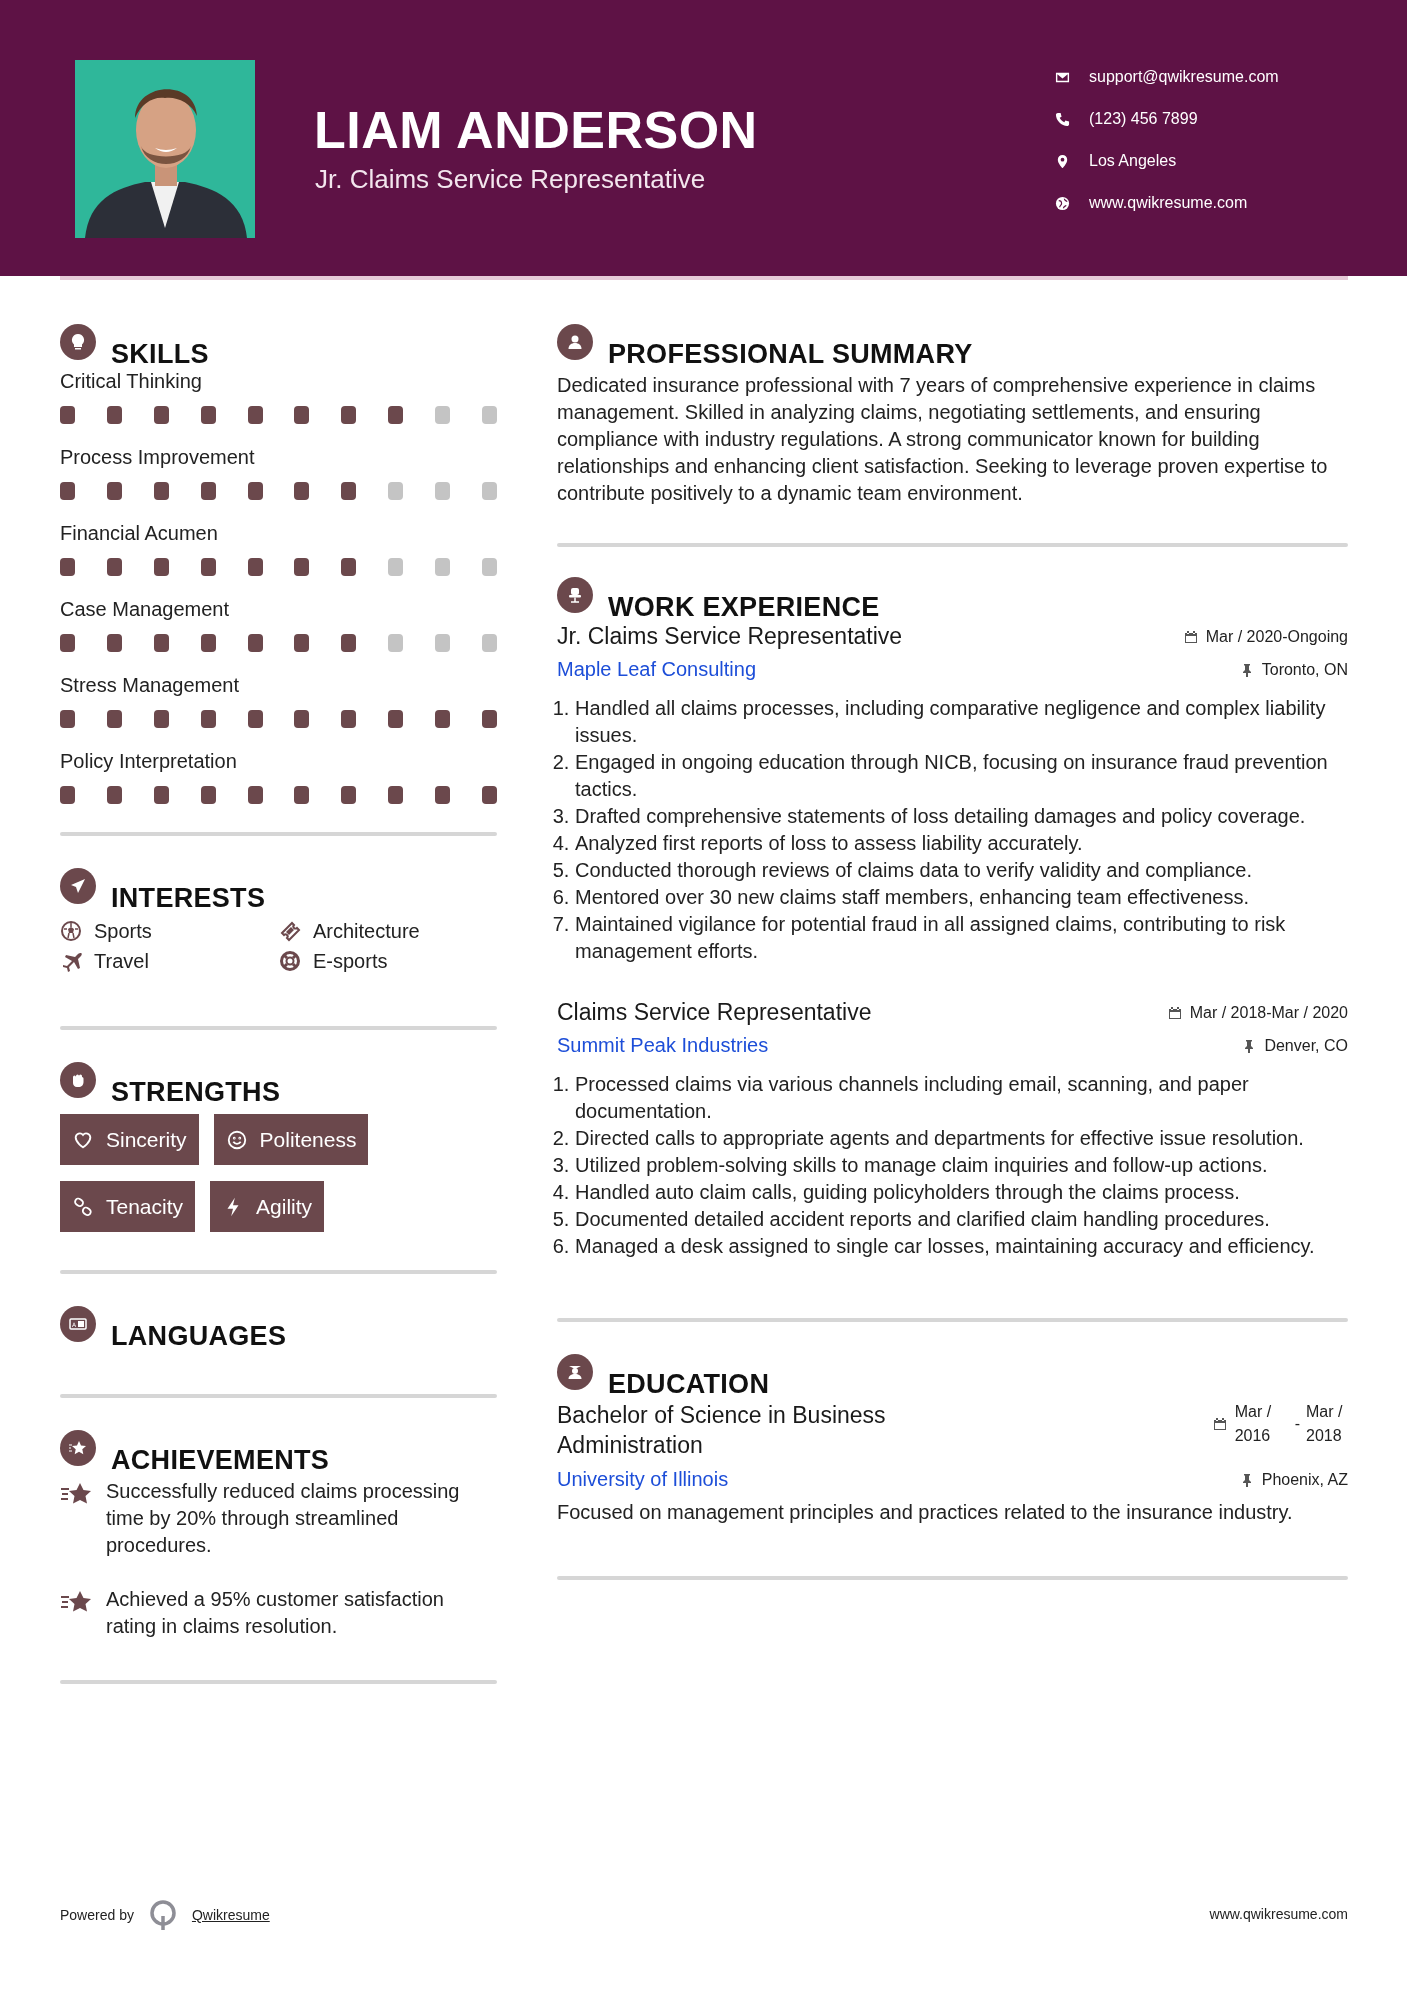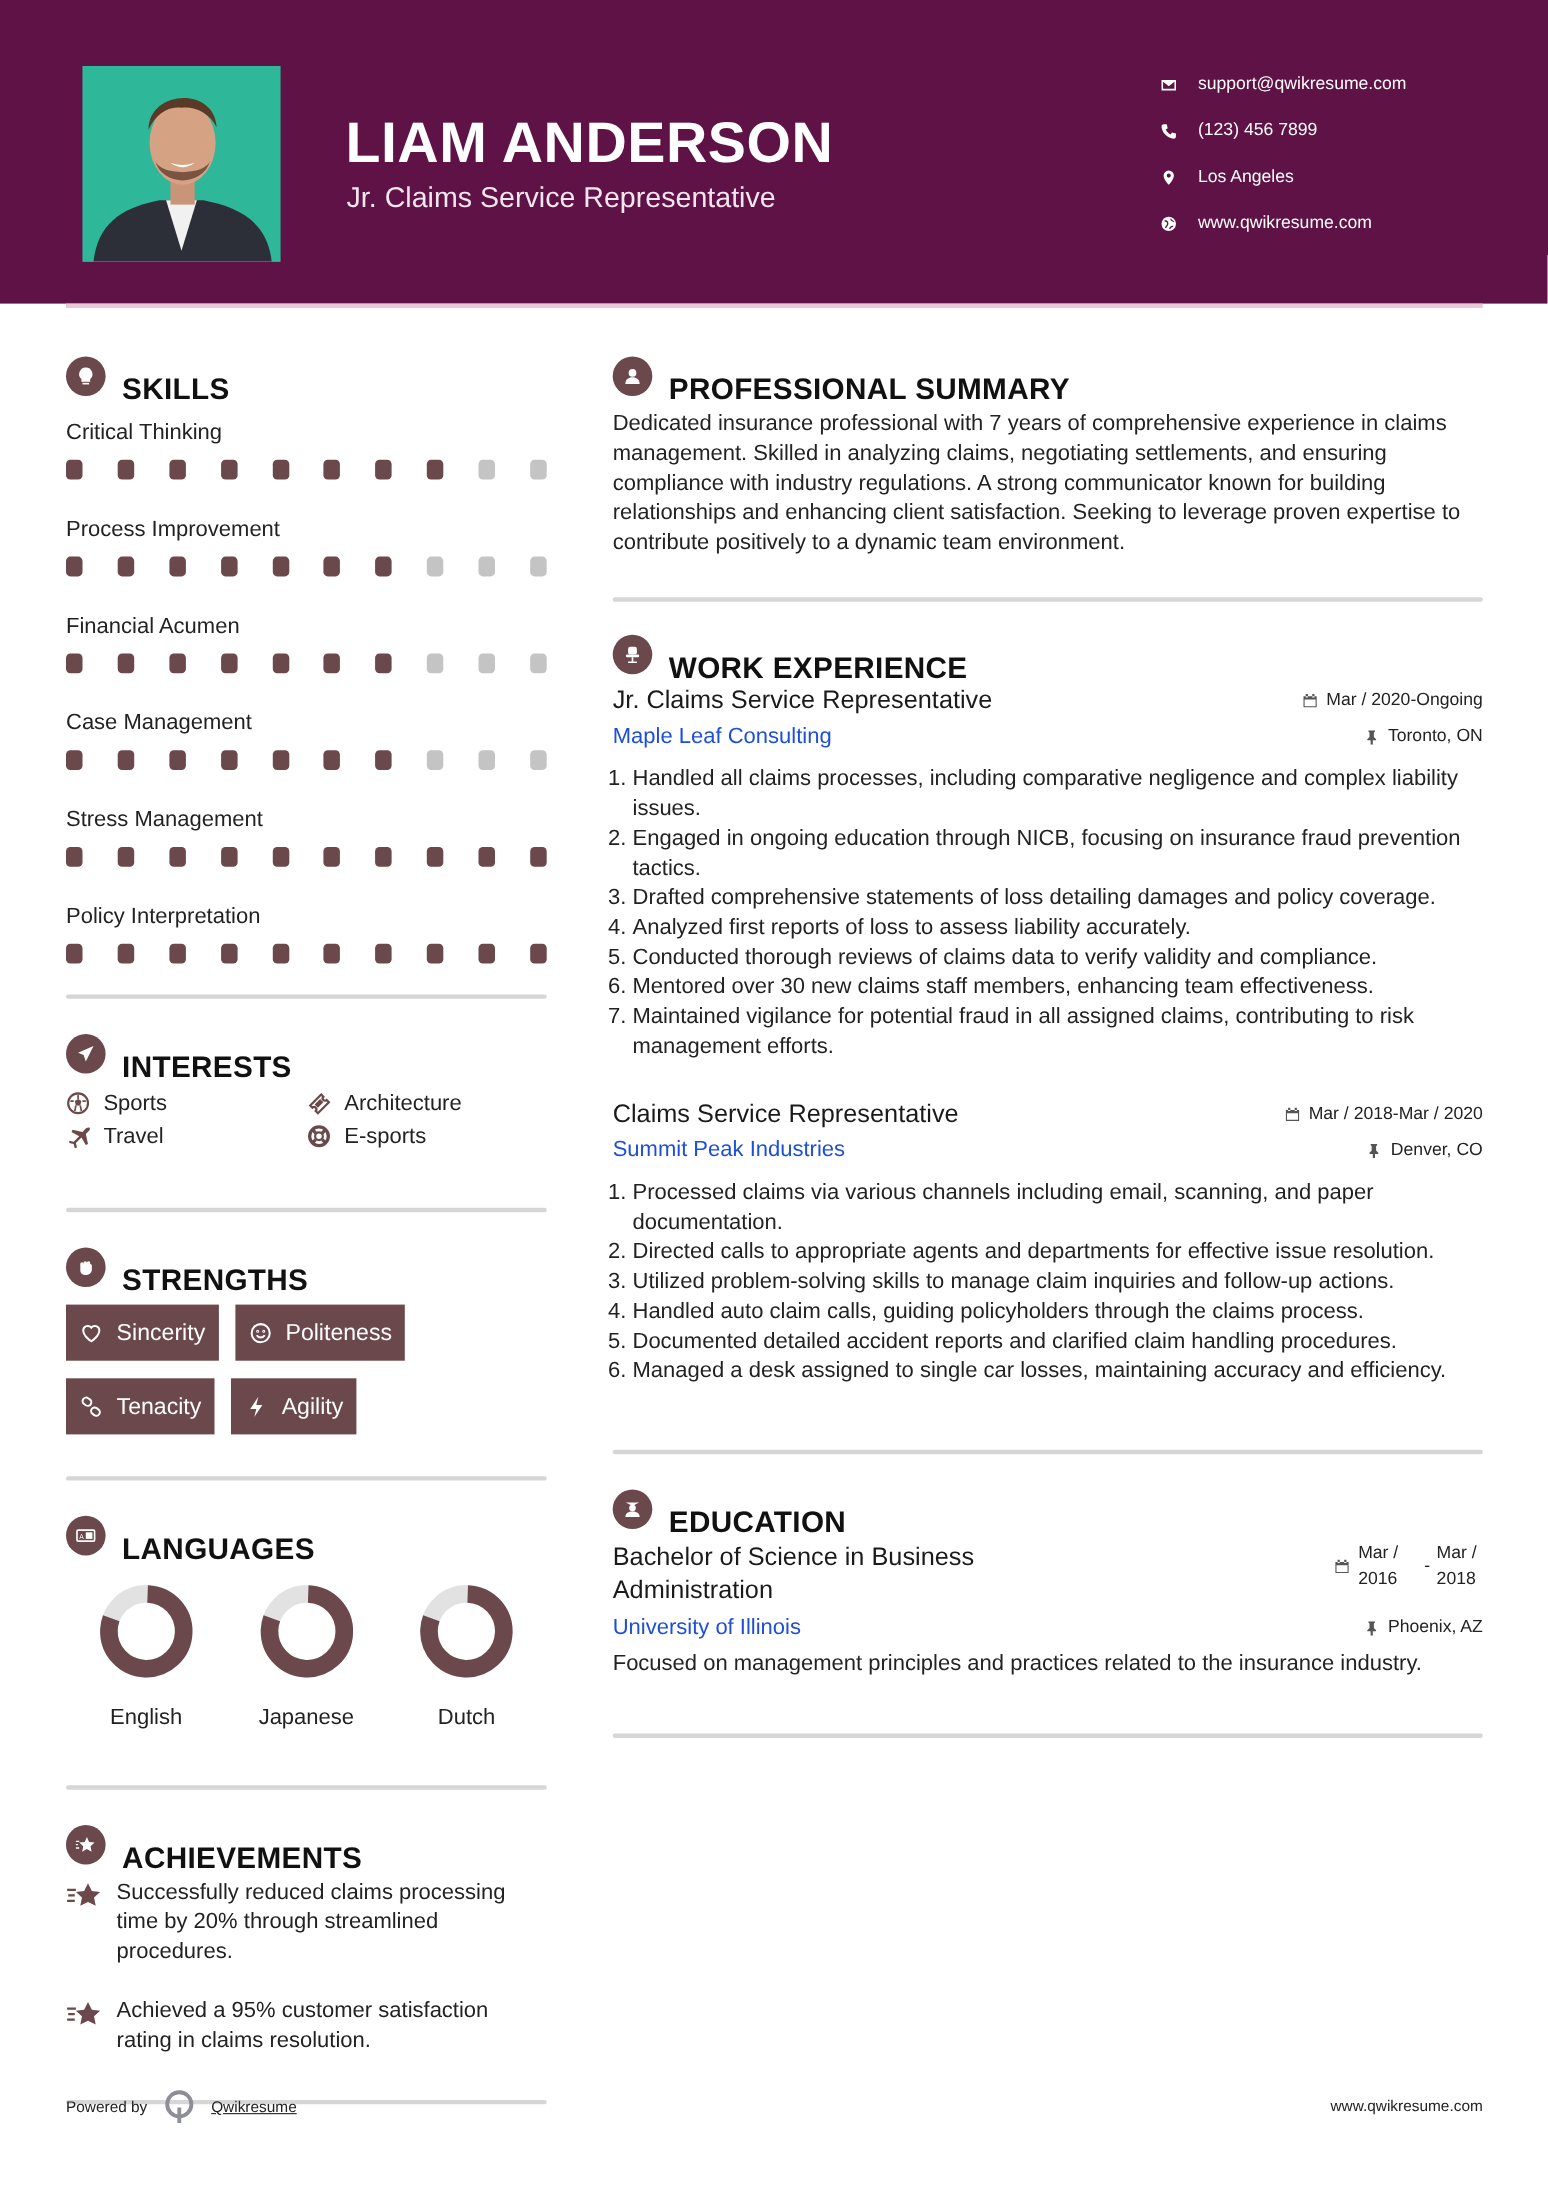--- a/index.html
+++ b/index.html
@@ -20,21 +20,21 @@
   .col-left { position: absolute; left: 60px; top: 322px; width: 437px; }
   .col-right { position: absolute; left: 557px; top: 322px; width: 791px; }
 
   .sec-head { display: flex; align-items: center; height: 40px; }
   .sec-icon { width: 36px; height: 36px; border-radius: 50%; background: #6b484c; display: inline-flex; align-items: center; justify-content: center; margin-right: 15px; flex: none; }
   .sec-icon svg { width: 20px; height: 20px; fill: #fff; }
   .sec-title { font-size: 27px; font-weight: 700; color: #111; letter-spacing: 0.3px; margin-top: 24px; }
 
   .divider { height: 4px; background: #d6d6d6; border-radius: 2px; }
 
-  .skill { margin-top: 14px; }
+  .skill { margin-top: 2px; }
   .skill-name { font-size: 20px; color: #222; height: 34px; line-height: 34px; }
   .dots { display: flex; justify-content: space-between; height: 40px; align-items: flex-start; padding-top: 8px; }
   .dot { width: 15px; height: 18px; border-radius: 4px; background: #6b484c; }
   .dot.off { background: #c4c4c4; }
 
   .interests { display: grid; grid-template-columns: 219px 218px; margin-top: 10px; }
   .interest { display: flex; align-items: center; font-size: 20px; color: #222; height: 30px; }
   .interest svg { width: 22px; height: 22px; fill: #6b484c; margin-right: 12px; }
 
   .tags { display: flex; flex-wrap: wrap; gap: 16px 15px; margin-top: 14px; }
@@ -320,43 +320,20 @@
     <div class="sec-head">
       <span class="sec-icon">
           <svg viewBox="0 0 20 20">
             <rect x="2" y="5" width="16" height="10" rx="1" fill="none" stroke="#fff" stroke-width="1.5"></rect>
             <rect x="10" y="7" width="6" height="6"></rect>
             <text x="4" y="13" font-size="6" fill="#fff" font-family="DejaVu Sans, sans-serif">A</text>
           </svg>
         </span>
       <span class="sec-title">LANGUAGES</span>
     </div>
-    <div class="langs" id="langs">
-        <div class="lang">
-          <svg viewBox="0 0 90 90">
-            <circle cx="45" cy="45" r="34" fill="none" stroke="#e2e2e2" stroke-width="16"></circle>
-            <circle cx="45" cy="45" r="34" fill="none" stroke="#6b484c" stroke-width="16" stroke-dasharray="170.90264035528475 213.62830044410595" transform="rotate(-88 45 45)"></circle>
-          </svg>
-          <div class="lang-name">English</div>
-        </div>
-        <div class="lang">
-          <svg viewBox="0 0 90 90">
-            <circle cx="45" cy="45" r="34" fill="none" stroke="#e2e2e2" stroke-width="16"></circle>
-            <circle cx="45" cy="45" r="34" fill="none" stroke="#6b484c" stroke-width="16" stroke-dasharray="170.90264035528475 213.62830044410595" transform="rotate(-88 45 45)"></circle>
-          </svg>
-          <div class="lang-name">Japanese</div>
-        </div>
-        <div class="lang">
-          <svg viewBox="0 0 90 90">
-            <circle cx="45" cy="45" r="34" fill="none" stroke="#e2e2e2" stroke-width="16"></circle>
-            <circle cx="45" cy="45" r="34" fill="none" stroke="#6b484c" stroke-width="16" stroke-dasharray="170.90264035528475 213.62830044410595" transform="rotate(-88 45 45)"></circle>
-          </svg>
-          <div class="lang-name">Dutch</div>
-        </div>
-      </div>
   </div>
 
   <div class="divider" style="margin-top:50px;"></div>
 
   <div style="margin-top:30px;">
     <div class="sec-head">
       <span class="sec-icon">
           <svg viewBox="0 0 20 20">
             <path d="M11 3l2 4.5 5 .5-3.7 3.3 1 5L11 13.8 6.7 16.3l1-5L4 8l5-.5z"></path>
             <path d="M1 7h3M1 10h2M1 13h3" stroke="#fff" stroke-width="1.2"></path>

